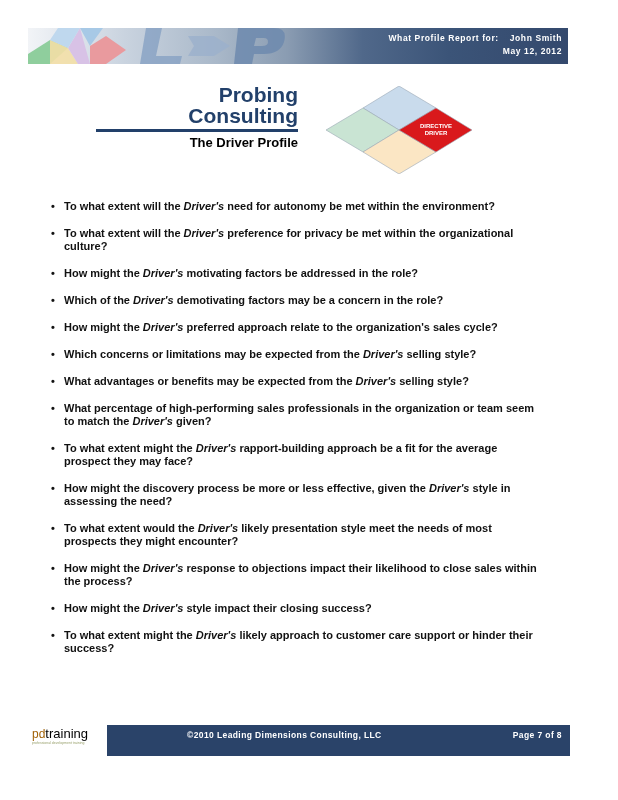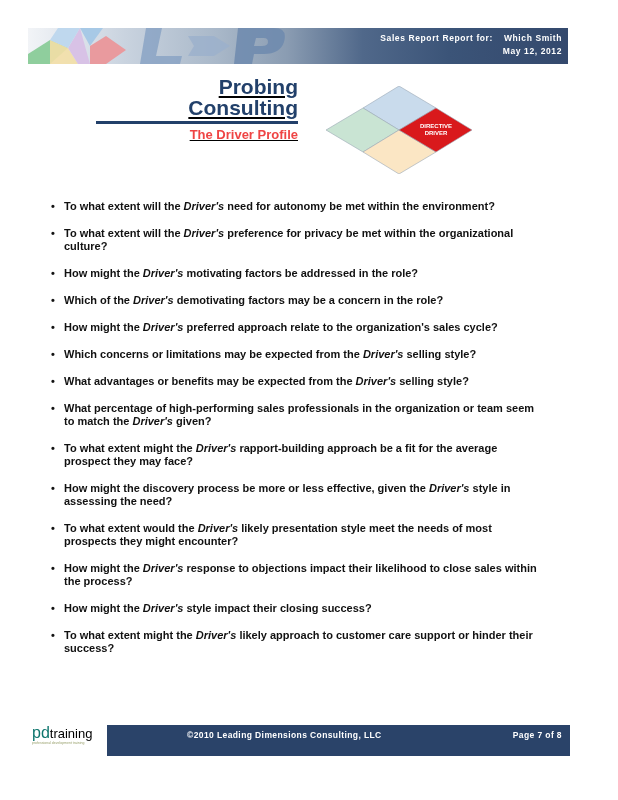--- a/index.html
+++ b/index.html
@@ -12,44 +12,44 @@
     background: linear-gradient(to right, #f2f4f7 0%, #c9d3df 18%, #a9b8c9 35%, #8a9cb2 48%, #50688a 62%, #3b5478 78%, #34496d 100%);
     overflow: hidden;
   }
   .header-logo-shape { position: absolute; left: 0; top: 0; width: 120px; height: 36px; }
   .header-letters { position: absolute; left: 110px; top: 0; width: 150px; height: 36px; }
   .header-text {
     position: absolute; right: 6px; top: 4px; text-align: right; color: #ffffff;
     font-size: 8.5px; font-weight: bold; line-height: 13px; letter-spacing: 0.6px;
   }
   .header-text .label { margin-right: 8px; }
-  .title-block { position: absolute; left: 96px; top: 76px; width: 202px; text-decoration: underline; }
+  .title-block { position: absolute; left: 96px; top: 84px; width: 202px; }
   .title-main {
     text-align: right; color: #22406a; font-weight: bold; font-size: 21px; line-height: 21px;
   }
   .title-rule { height: 3px; background: #22406a; margin-top: 3px; }
   .title-sub {
-    text-align: right; color: #ef4444; font-weight: bold; font-size: 13px; margin-top: 3px;
+    text-align: right; color: #000000; font-weight: bold; font-size: 13px; margin-top: 3px;
   }
   .diamond { position: absolute; left: 326px; top: 86px; width: 146px; height: 88px; }
   .questions {
     position: absolute; left: 48px; top: 200px; width: 490px; margin: 0; padding: 0; list-style: none;
   }
   .q-item {
     position: relative; padding-left: 16px; font-size: 11px; font-weight: bold; color: #111111;
     line-height: 13px; margin-bottom: 14px;
   }
   .q-item .bullet {
     position: absolute; left: 3px; top: 0; font-size: 11px;
   }
   .q-item em { font-style: italic; text-align: center; }
   .footer-logo {
     position: absolute; left: 32px; top: 724px; width: 72px; height: 24px;
   }
-  .footer-logo .pd { font-size: 16px; color: #0f766e; }
+  .footer-logo .pd { font-size: 12px; color: #a16207; }
   .footer-logo .tr { font-size: 13px; color: #000000; }
   .footer-logo .tag { font-size: 3.5px; color: #9aa26e; display: block; margin-top: -1px; white-space: nowrap; }
   .footer-bar {
     position: absolute; left: 107px; top: 725px; width: 463px; height: 31px;
     background: #2a4369; color: #ffffff; font-size: 8.5px; font-weight: bold; letter-spacing: 0.4px;
   }
   .footer-bar .copyright { position: absolute; left: 80px; top: 5px; }
   .footer-bar .page-num { position: absolute; right: 8px; top: 5px; }
 </style>
 </head>
@@ -64,22 +64,22 @@
     <polygon points="62,18 78,8 98,22 78,36 62,36" fill="#e99a9e"></polygon>
     <polygon points="30,0 52,0 40,20 22,12" fill="#bfd8ee"></polygon>
   </svg>
   <svg class="header-letters" viewBox="0 0 150 36">
     <polygon points="8,0 24,0 18,28 44,28 42,36 2,36" fill="#8aa3c4" opacity="0.85"></polygon>
     <polygon points="50,8 76,8 92,18 76,28 50,28 56,18" fill="#9bb0cc" opacity="0.8"></polygon>
     <path d="M100,0 L136,0 Q150,0 146,14 Q142,26 126,26 L116,26 L114,36 L96,36 Z M118,10 L116,18 L124,18 Q130,18 130,14 Q130,10 126,10 Z" fill="#6d89ae" opacity="0.85" fill-rule="evenodd"></path>
   </svg>
   <div class="header-text">
     <div>
-      <span class="label">Sales Report Report  for:</span>
-      <span>Which Smith</span>
+      <span class="label">What Profile Report  for:</span>
+      <span>John Smith</span>
     </div>
     <div>May 12, 2012</div>
   </div>
 </div>
 
 <div class="title-block">
   <div class="title-main">Probing</div>
   <div class="title-main">Consulting</div>
   <div class="title-rule"></div>
   <div class="title-sub">The Driver Profile</div>

